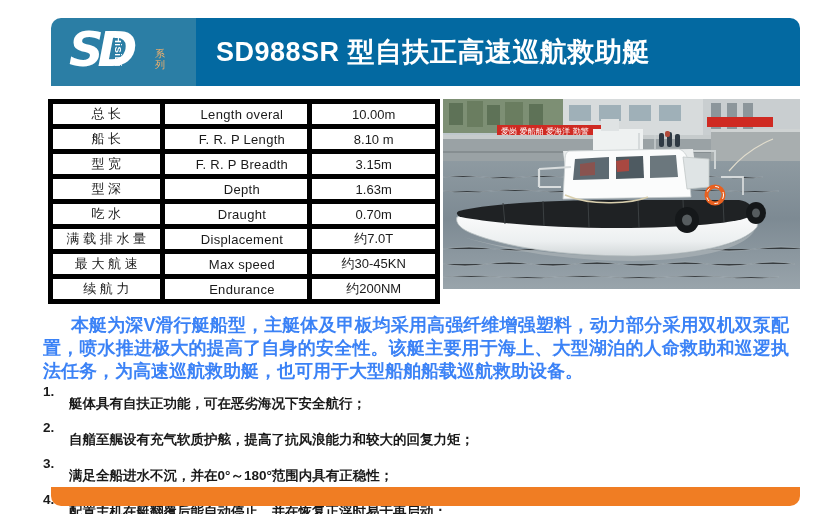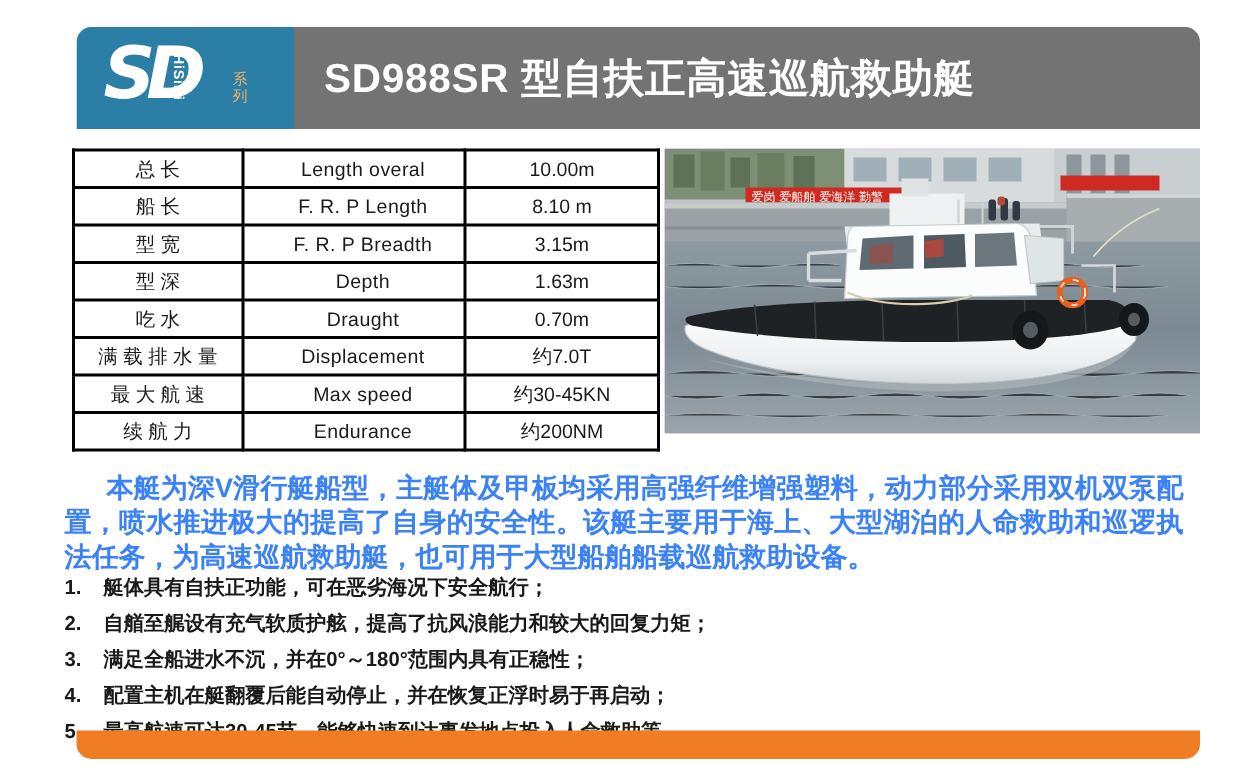--- a/index.html
+++ b/index.html
@@ -25,21 +25,21 @@
     display: flex;
   }
   .header-logo-block {
     width: 145px; height: 100%;
     background: #2b7ea5;
     position: relative;
     flex: 0 0 145px;
   }
   .header-title-block {
     flex: 1 1 auto;
-    background: #737373;
+    background: #0369a1;
     display: flex;
     align-items: center;
     padding-left: 20px;
   }
   .header-title {
     color: #ffffff;
     font-size: 27px;
     font-weight: bold;
     letter-spacing: 0.5px;
     white-space: nowrap;
@@ -85,21 +85,21 @@
   
   .spec-table {
     position: absolute;
     left: 48px; top: 99px;
     width: 392px;
     border-collapse: collapse;
     border: 1px solid #e8a971;
   }
   .spec-table tr { height: 25px; }
   .spec-table td {
-    border: 2px solid #000000;
+    border: 5px solid #000000;
     font-size: 13px;
     color: #1a1a1a;
     padding: 0 6px;
     height: 25px;
     vertical-align: middle;
   }
   .spec-cn {
     width: 112px;
     text-align: center;
     letter-spacing: 0;
@@ -148,21 +148,21 @@
     list-style: none;
   }
   .feature-list li {
     display: flex;
     margin-bottom: 1.5px;
   }
   .feature-num {
     flex: 0 0 26px;
     letter-spacing: 0;
   }
-  .feature-text { flex: 1 1 auto; }
+  .feature-text { flex: 1 1 auto; margin-top: 12px; }
 
   
   .footer-bar {
     position: absolute;
     left: 51px; top: 487px;
     width: 749px; height: 19px;
     background: #f07d23;
     border-radius: 0 0 10px 10px;
   }
 </style>

